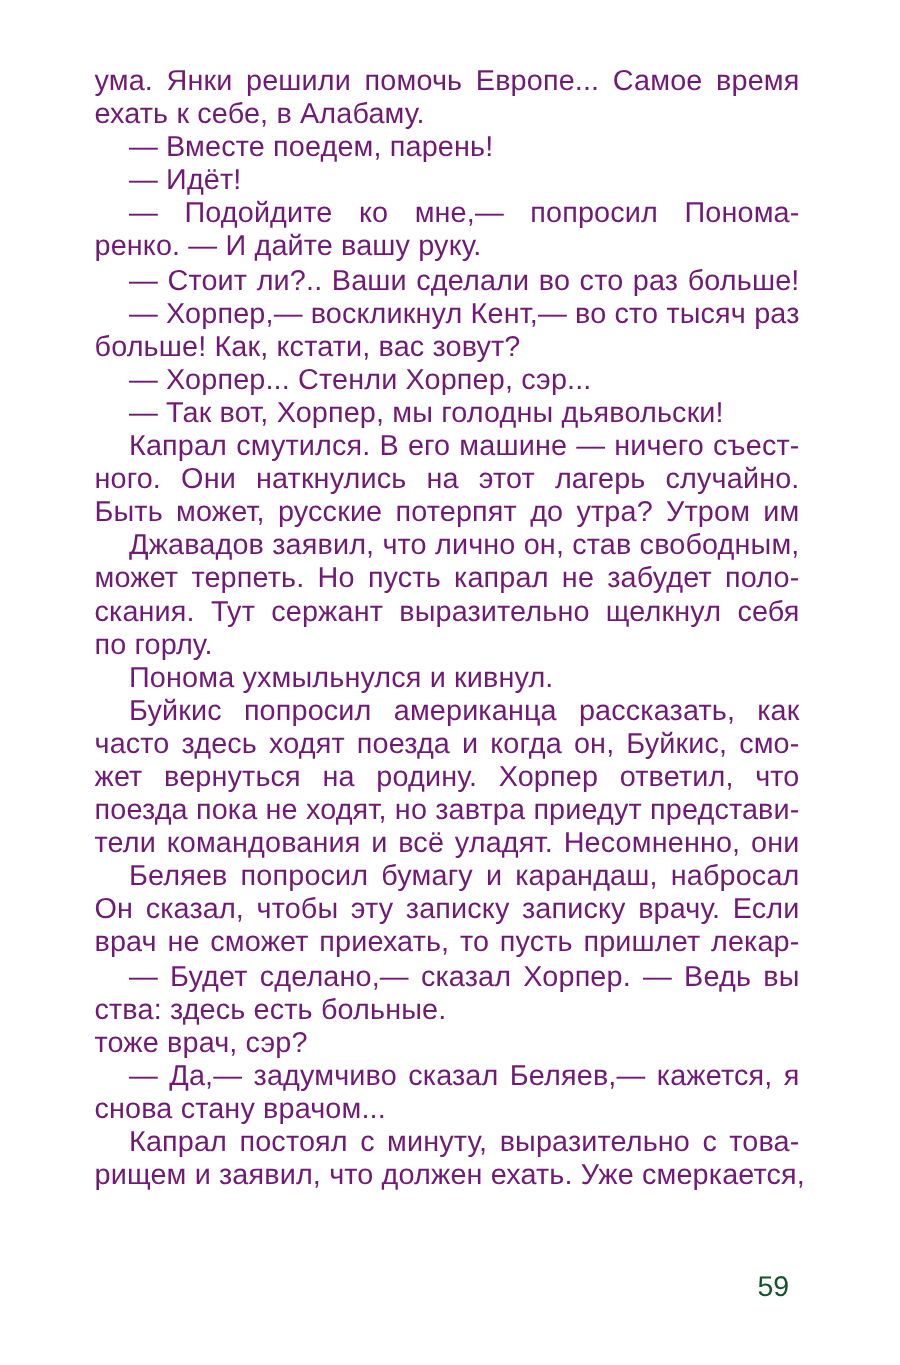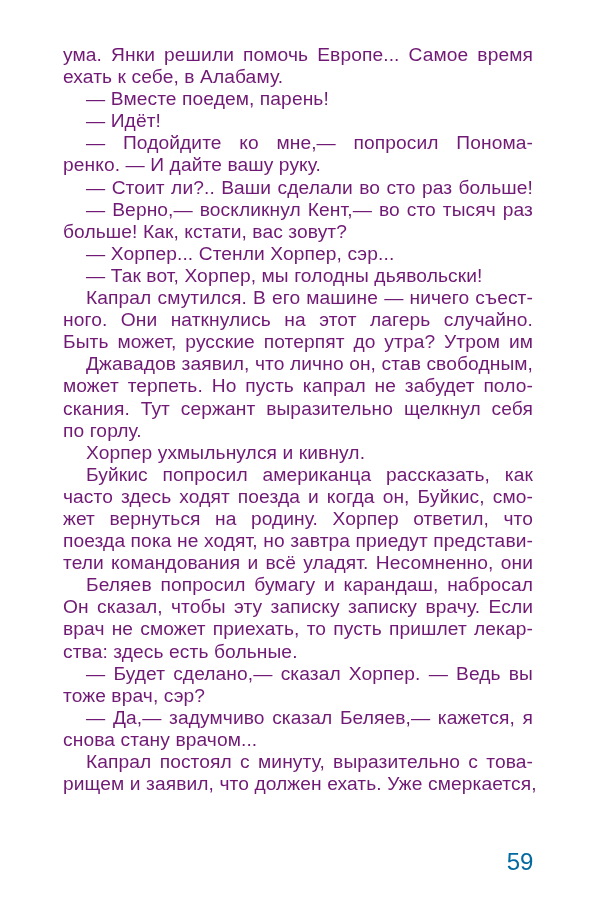--- a/index.html
+++ b/index.html
@@ -13,57 +13,57 @@
     color: #701a75;
     white-space: nowrap;
     text-align: justify;
     text-align-last: justify;
     letter-spacing: 0.1px;
   }
   .line.last { text-align-last: left; }
   .line.indent { padding-left: 23px; }
   .page-number {
     position: absolute; left: 505px; top: 848px; width: 30px;
-    text-align: center;
+    text-align: left;
     font-family: "Liberation Sans", sans-serif;
-    font-size: 24px; color: #0369a1;
+    font-size: 19px; color: #14532d;
   }
 </style>
 </head>
 <body>
 
 <div class="page" id="page-body">
     <div class="line">ума. Янки решили помочь Европе... Самое время</div>
     <div class="line last">ехать к себе, в Алабаму.</div>
     <div class="line indent last">— Вместе поедем, парень!</div>
     <div class="line indent last">— Идёт!</div>
     <div class="line indent">— Подойдите ко мне,— попросил Понома-</div>
     <div class="line last">ренко. — И дайте вашу руку.</div>
     <div class="line indent">— Стоит ли?.. Ваши сделали во сто раз больше!</div>
-    <div class="line indent">— Верно,— воскликнул Кент,— во сто тысяч раз</div>
+    <div class="line indent">— Хорпер,— воскликнул Кент,— во сто тысяч раз</div>
     <div class="line last">больше! Как, кстати, вас зовут?</div>
     <div class="line indent last">— Хорпер... Стенли Хорпер, сэр...</div>
     <div class="line indent last">— Так вот, Хорпер, мы голодны дьявольски!</div>
     <div class="line indent">Капрал смутился. В его машине — ничего съест-</div>
     <div class="line">ного. Они наткнулись на этот лагерь случайно.</div>
     <div class="line">Быть может, русские потерпят до утра? Утром им</div>
     <div class="line indent">Джавадов заявил, что лично он, став свободным,</div>
     <div class="line">может терпеть. Но пусть капрал не забудет поло-</div>
     <div class="line">скания. Тут сержант выразительно щелкнул себя</div>
     <div class="line last">по горлу.</div>
-    <div class="line indent last">Хорпер ухмыльнулся и кивнул.</div>
+    <div class="line indent last">Понома ухмыльнулся и кивнул.</div>
     <div class="line indent">Буйкис попросил американца рассказать, как</div>
     <div class="line">часто здесь ходят поезда и когда он, Буйкис, смо-</div>
     <div class="line">жет вернуться на родину. Хорпер ответил, что</div>
     <div class="line">поезда пока не ходят, но завтра приедут представи-</div>
     <div class="line">тели командования и всё уладят. Несомненно, они</div>
     <div class="line indent">Беляев попросил бумагу и карандаш, набросал</div>
     <div class="line">Он сказал, чтобы эту записку записку врачу. Если</div>
     <div class="line">врач не сможет приехать, то пусть пришлет лекар-</div>
+    <div class="line indent">— Будет сделано,— сказал Хорпер. — Ведь вы</div>
     <div class="line last">ства: здесь есть больные.</div>
-    <div class="line indent">— Будет сделано,— сказал Хорпер. — Ведь вы</div>
     <div class="line last">тоже врач, сэр?</div>
     <div class="line indent">— Да,— задумчиво сказал Беляев,— кажется, я</div>
     <div class="line last">снова стану врачом...</div>
     <div class="line indent">Капрал постоял с минуту, выразительно с това-</div>
     <div class="line">рищем и заявил, что должен ехать. Уже смеркается,</div>
   </div>
 <div class="page-number">59</div>
 
 </body></html>

